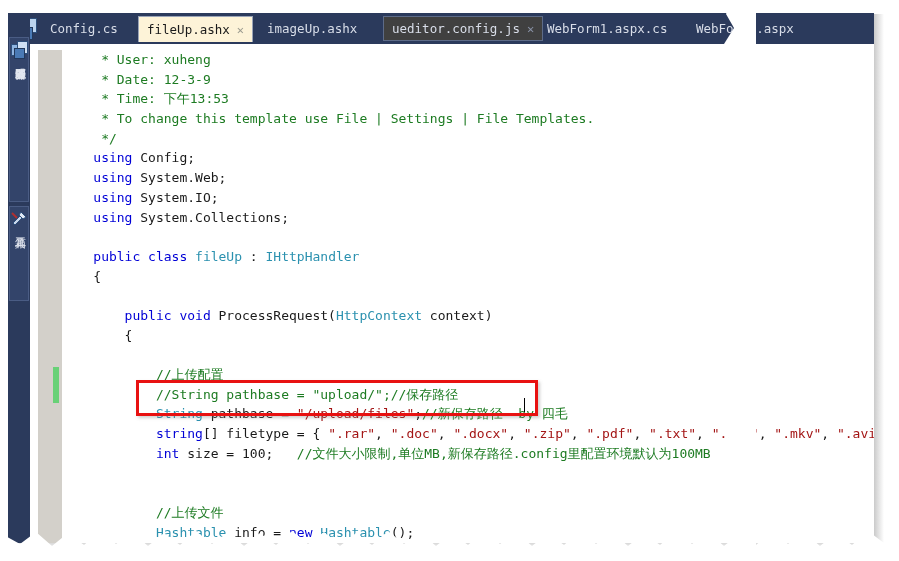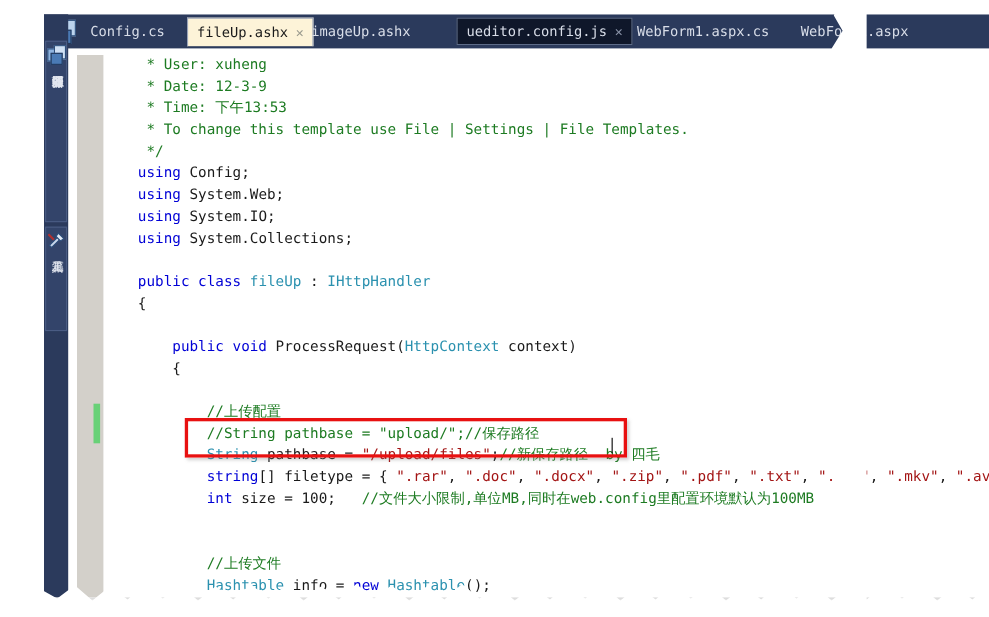--- a/index.html
+++ b/index.html
@@ -1,18 +1,18 @@
 <!DOCTYPE html>
 <html><head>
 <meta charset="utf-8">
 <style>
   html,body{margin:0;padding:0;background:#ffffff;}
   body{width:899px;height:561px;overflow:hidden;font-family:"DejaVu Sans Mono","Liberation Mono",monospace;}
 
-  #root{position:relative;width:756px;height:561px;background:#ffffff;margin-left:32px;}
+  #root{position:relative;width:756px;height:561px;background:#ffffff;}
 
   
   .page{
     position:absolute;left:0;top:0;width:880px;height:545px;
     background:#ffffff;
   }
 
   
   .ide{
     position:absolute;left:8px;top:13px;width:866px;height:530px;
@@ -43,21 +43,21 @@
   }
   .tab.active{
     background:#fdf3d8;
     color:#1a1a1a;
     border:1px solid #9aa4b8;
     border-bottom:none;
     top:3px;height:26px;
   }
   .tab.framed{
     border:1px solid #5d6b88;
-    background:#0f172a;
+    background:#404040;
   }
   .tab .closex{
     margin-left:7px;font-size:12px;color:#8a93a8;font-weight:bold;
   }
   .tab.active .closex{color:#9a9a8e;}
 
   
   .editor{
     position:absolute;left:0;top:37px;width:866px;height:499px;
     background:#ffffff;
@@ -161,21 +161,21 @@
           <div class="sq3"></div>
       </div>
       <div class="tabs" id="tabs-host">
           <div class="tab" style="left: 0px;">
             <span>Config.cs</span>
           </div>
           <div class="tab active" style="left: 96px;">
             <span>fileUp.ashx</span>
             <span class="closex">✕</span>
           </div>
-          <div class="tab" style="left: 201px;">
+          <div class="tab" style="left: 217px;">
             <span>imageUp.ashx</span>
           </div>
           <div class="tab framed" style="left: 341px;">
             <span>ueditor.config.js</span>
             <span class="closex">✕</span>
           </div>
           <div class="tab" style="left: 497px;">
             <span>WebForm1.aspx.cs</span>
           </div>
           <div class="tab" style="left: 646px; text-align: center;">
@@ -201,21 +201,21 @@
           <div class="line"><span class="kw">    public class</span><span class="typ"> fileUp</span><span class="pln"> : </span><span class="typ">IHttpHandler</span></div>
           <div class="line"><span class="pln">    {</span></div>
           <div class="line"><span class="pln"></span></div>
           <div class="line"><span class="kw">        public void</span><span class="pln"> ProcessRequest(</span><span class="typ">HttpContext</span><span class="pln"> context)</span></div>
           <div class="line"><span class="pln">        {</span></div>
           <div class="line"><span class="pln"></span></div>
           <div class="line"><span class="cmt">            //上传配置</span></div>
           <div class="line"><span class="cmt">            //String pathbase = "upload/";//保存路径</span></div>
           <div class="line"><span class="typ">            String</span><span class="pln"> pathbase = </span><span class="str">"/upload/files"</span><span class="pln">;</span><span class="cmt">//新保存路径  by 四毛</span></div>
           <div class="line"><span class="kw">            string</span><span class="pln">[] filetype = { </span><span class="str">".rar"</span><span class="pln">, </span><span class="str">".doc"</span><span class="pln">, </span><span class="str">".docx"</span><span class="pln">, </span><span class="str">".zip"</span><span class="pln">, </span><span class="str">".pdf"</span><span class="pln">, </span><span class="str">".txt"</span><span class="pln">, </span><span class="str">".swf"</span><span class="pln">, </span><span class="str">".mkv"</span><span class="pln">, </span><span class="str">".avi"</span></div>
-          <div class="line"><span class="kw">            int</span><span class="pln"> size = 100;   </span><span class="cmt">//文件大小限制,单位MB,同时在web.config里配置环境默认为100MB</span></div>
+          <div class="line"><span class="kw">            int</span><span class="pln"> size = 100;   </span><span class="cmt">//文件大小限制,单位MB,新保存路径.config里配置环境默认为100MB</span></div>
           <div class="line"><span class="pln"></span></div>
           <div class="line"><span class="pln"></span></div>
           <div class="line"><span class="cmt">            //上传文件</span></div>
           <div class="line"><span class="typ">            Hashtable</span><span class="pln"> info = </span><span class="kw">new</span><span class="pln"> </span><span class="typ">Hashtable</span><span class="pln">();</span></div>
         </div>
       <div class="redbox"></div>
       <div class="caret"></div>
     </div>
   </div>
 

